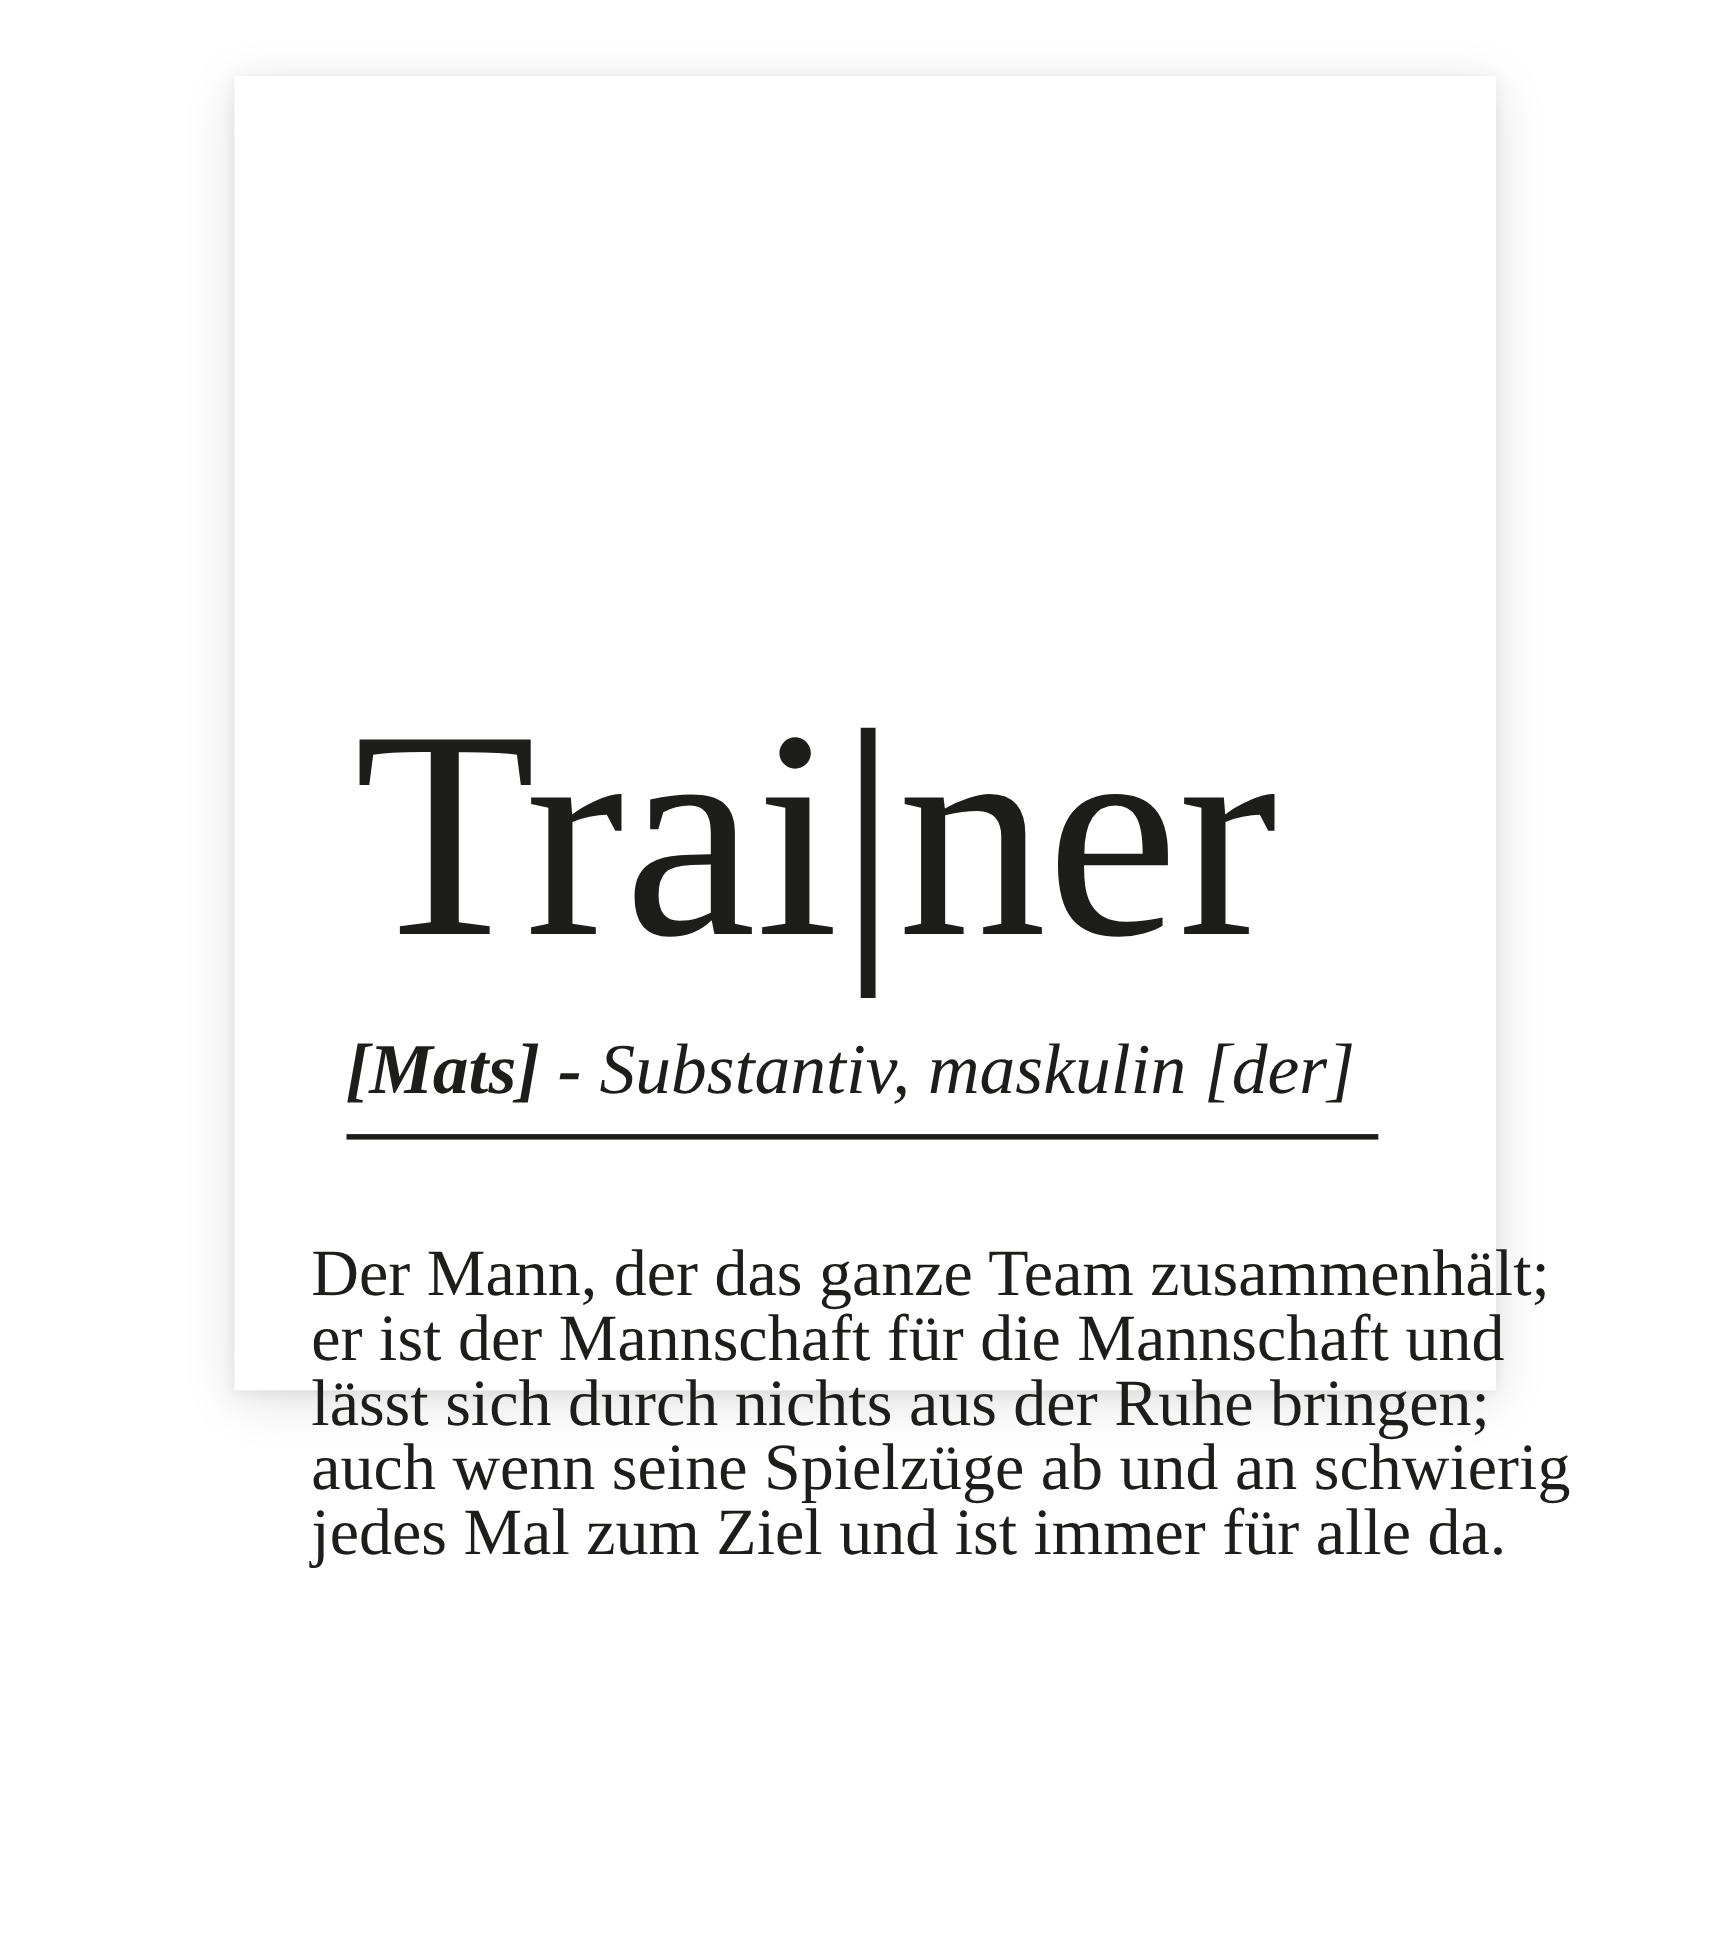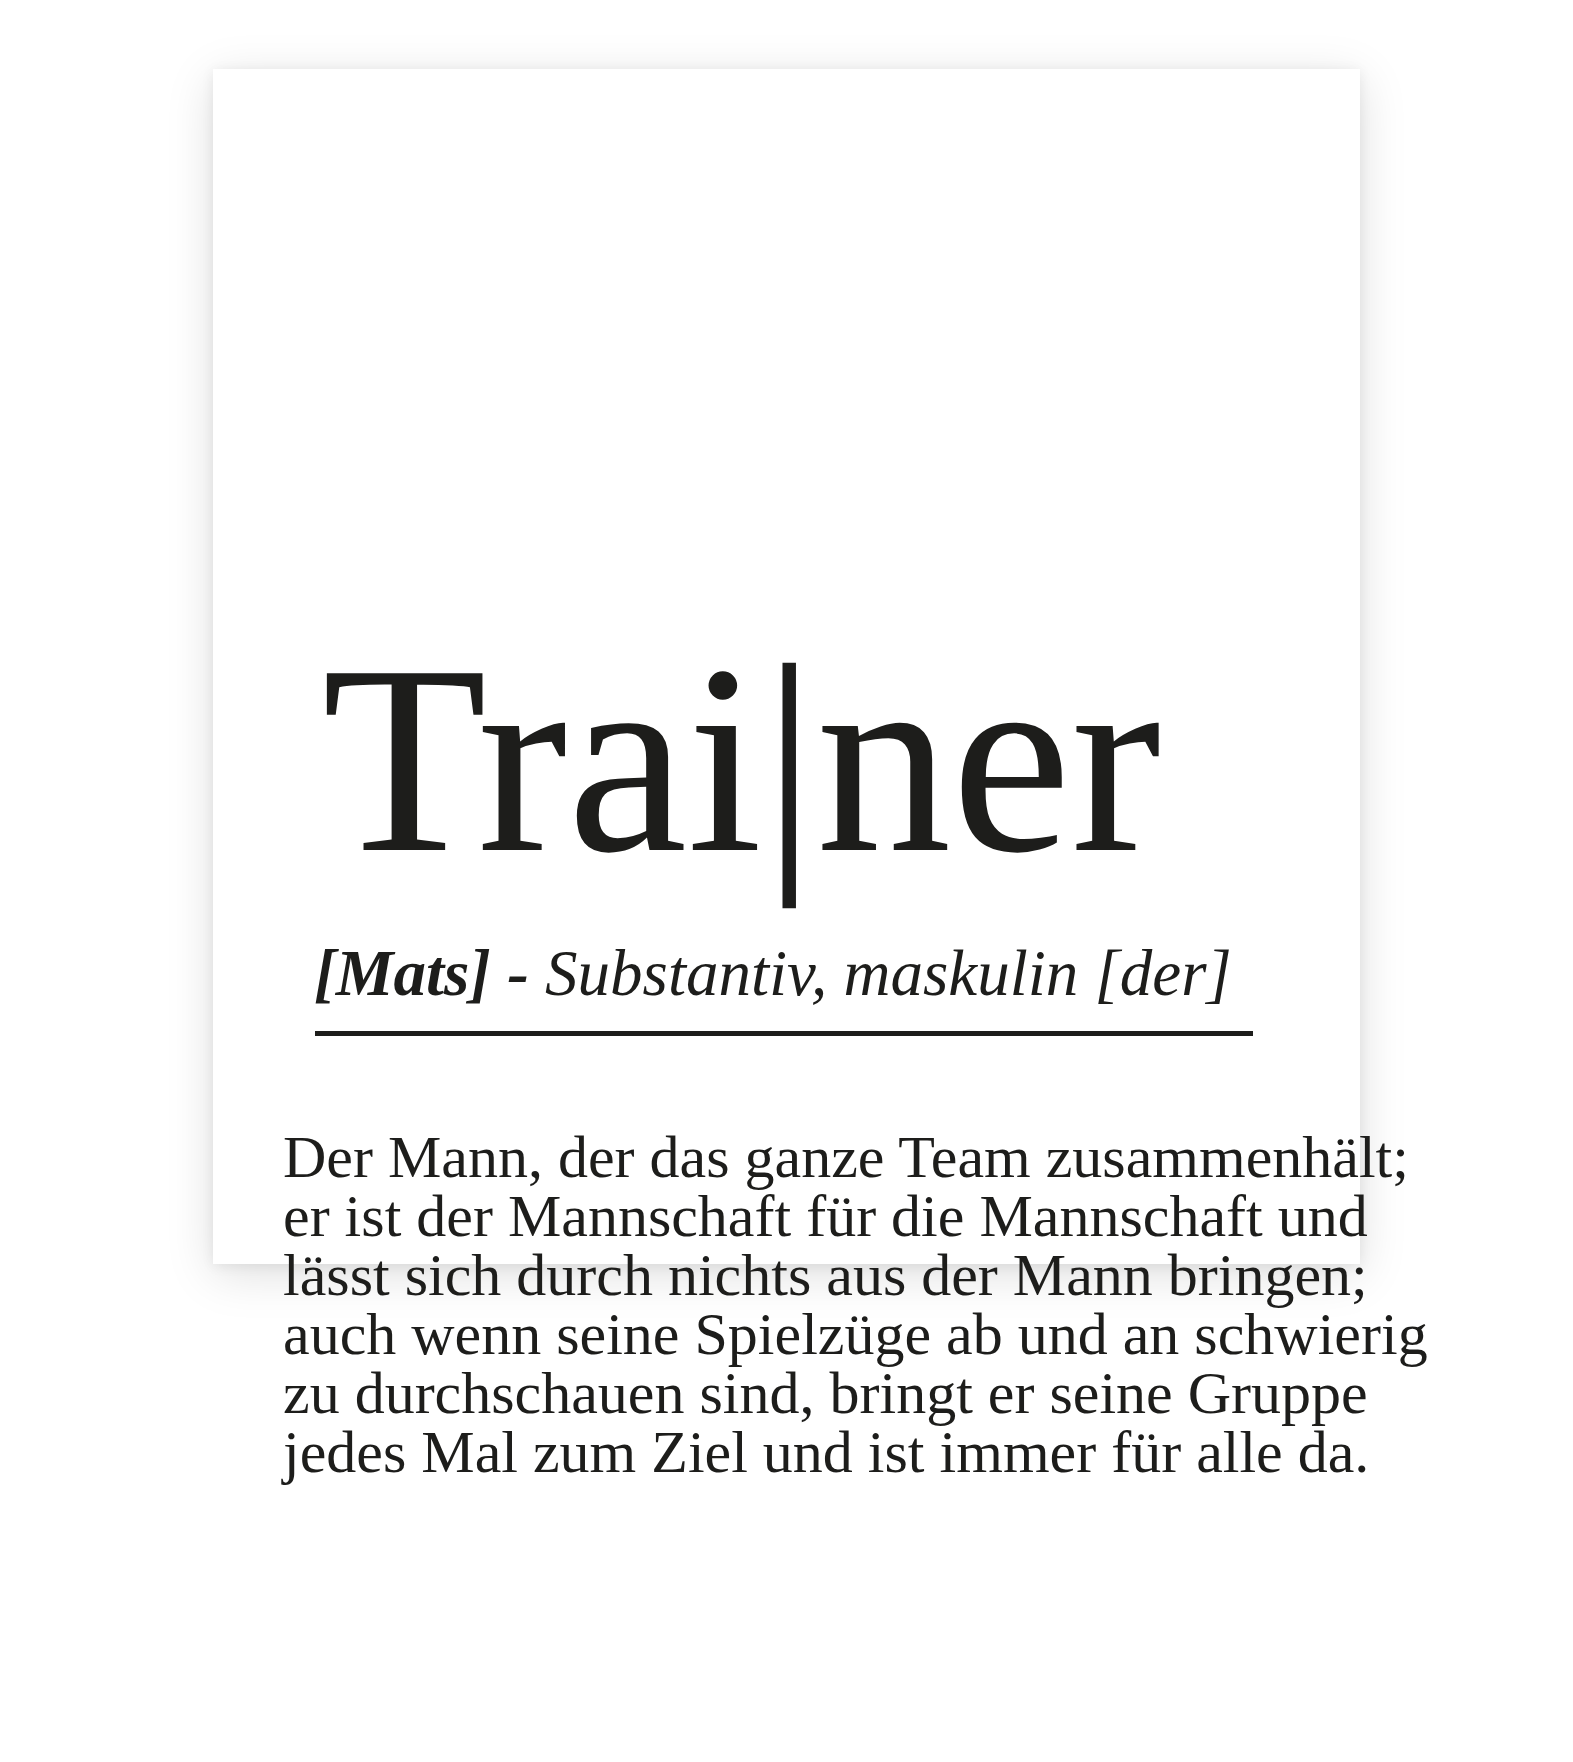--- a/index.html
+++ b/index.html
@@ -69,19 +69,18 @@
 
   <div class="poster-subtitle">
     <span class="emph">[Mats] -</span><span> Substantiv, maskulin [der]</span>
   </div>
 
   <div class="divider-rule"></div>
 
   <div class="definition">
     <div class="def-line">Der Mann, der das ganze Team zusammenhält;</div>
     <div class="def-line">er ist der Mannschaft für die Mannschaft und</div>
-    <div class="def-line">lässt sich durch nichts aus der Mann bringen;</div>
+    <div class="def-line">lässt sich durch nichts aus der Ruhe bringen;</div>
     <div class="def-line">auch wenn seine Spielzüge ab und an schwierig</div>
-    <div class="def-line">zu durchschauen sind, bringt er seine Gruppe</div>
     <div class="def-line">jedes Mal zum Ziel und ist immer für alle da.</div>
   </div>
 
 </div>
 
 </body></html>

